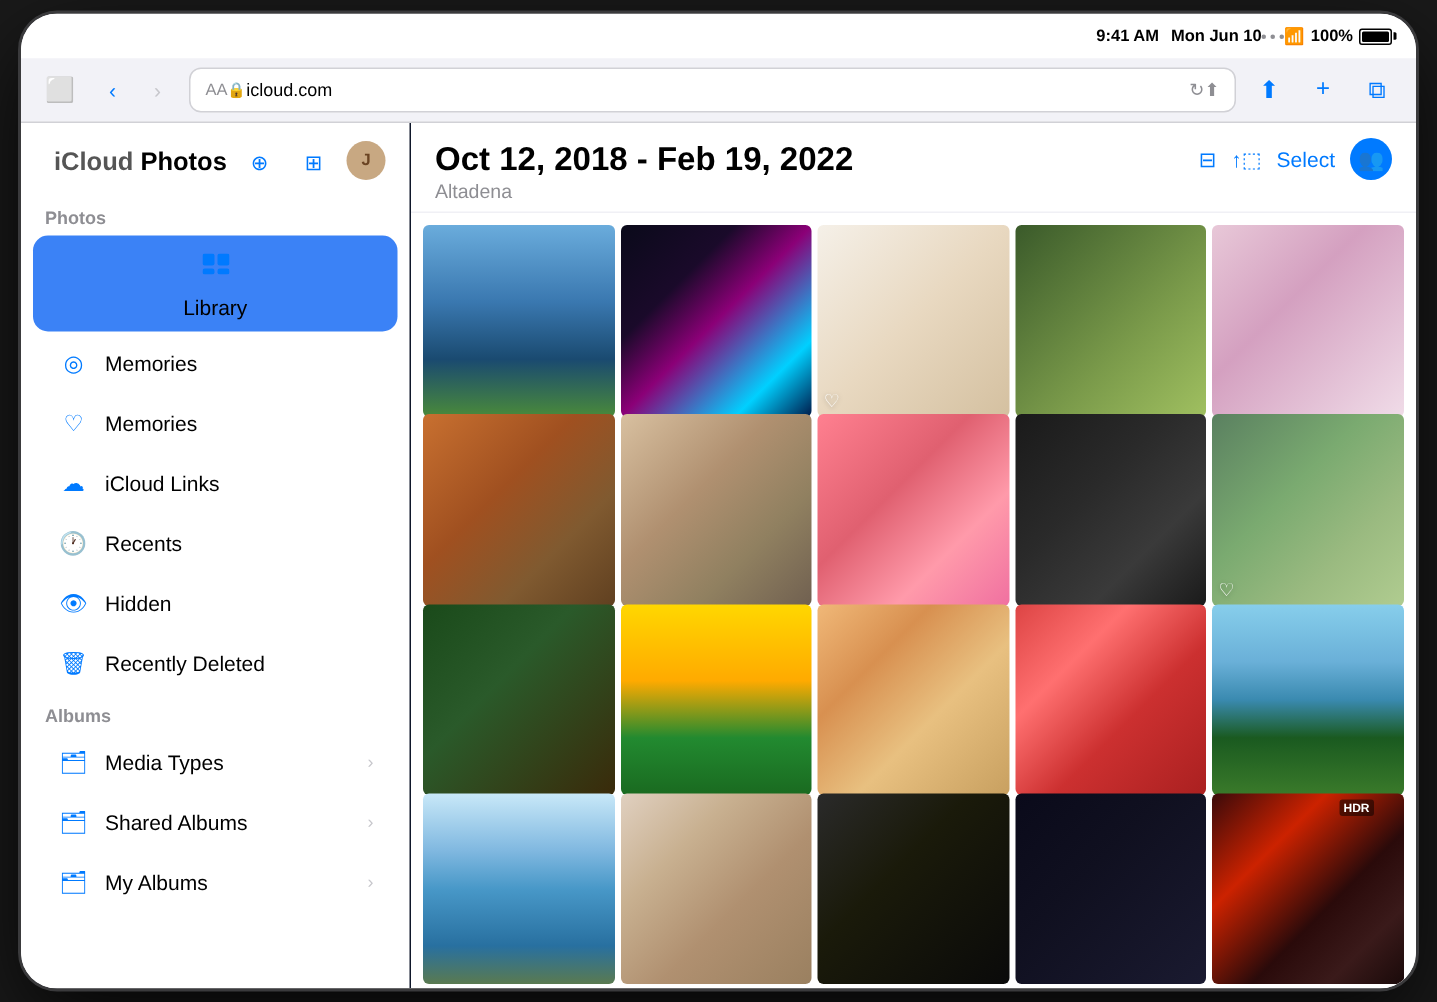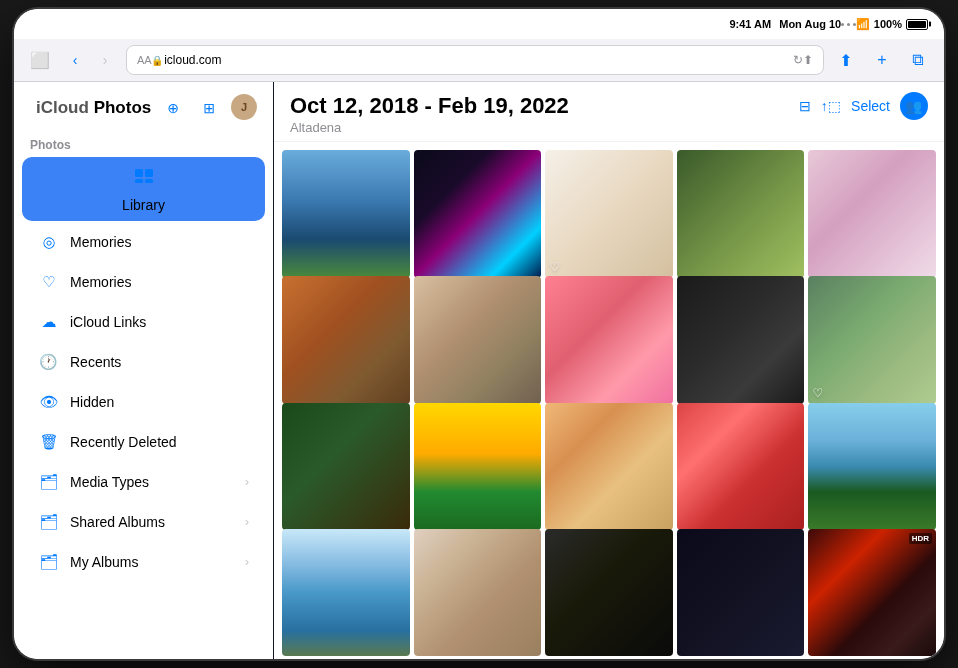--- a/index.html
+++ b/index.html
@@ -360,21 +360,21 @@
       bottom: 4px;
       left: 4px;
       color: white;
       font-size: 12px;
       text-shadow: 0 1px 3px rgba(0,0,0,0.5);
     }
 
     .photo-hdr {
       position: absolute;
       top: 4px;
-      right: 4px;
+      right: 20px;
       background: rgba(0,0,0,0.5);
       color: white;
       font-size: 8px;
       font-weight: 700;
       padding: 1px 3px;
       border-radius: 2px;
     }
 
     
     .photo-1 { background: linear-gradient(135deg, #4a9eff 0%, #2d6bb5 100%); }
@@ -392,21 +392,21 @@
   </style>
 </head>
 <body>
 
 <div class="ipad-frame">
   <div class="ipad-screen">
 
     <div class="status-bar">
       <div class="status-bar-left">
         <span>9:41 AM</span>
-        <span>Mon Aug 10</span>
+        <span>Mon Jun 10</span>
       </div>
       <div class="dot-menu" style="position:static;transform:none;">
         <div class="dot"></div>
           <div class="dot"></div>
           <div class="dot"></div>
       </div>
       <div class="status-bar-right">
         <span style="font-size:11px;">📶</span>
         <span style="font-size:11px;">100%</span>
         <div class="battery-icon">
@@ -488,20 +488,21 @@
         <div class="sidebar-item">
           <span class="sidebar-item-icon" style="color:#007aff;">👁</span>
           <span class="sidebar-item-label">Hidden</span>
         </div>
 
         <div class="sidebar-item">
           <span class="sidebar-item-icon" style="color:#007aff;">🗑</span>
           <span class="sidebar-item-label">Recently Deleted</span>
         </div>
 
+        <div class="sidebar-section-label">Albums</div>
 
         <div class="sidebar-item">
           <span class="sidebar-item-icon" style="color:#007aff;">🗂</span>
           <span class="sidebar-item-label">Media Types</span>
           <span class="sidebar-item-chevron">›</span>
         </div>
 
         <div class="sidebar-item">
           <span class="sidebar-item-icon" style="color:#007aff;">🗂</span>
           <span class="sidebar-item-label">Shared Albums</span>

